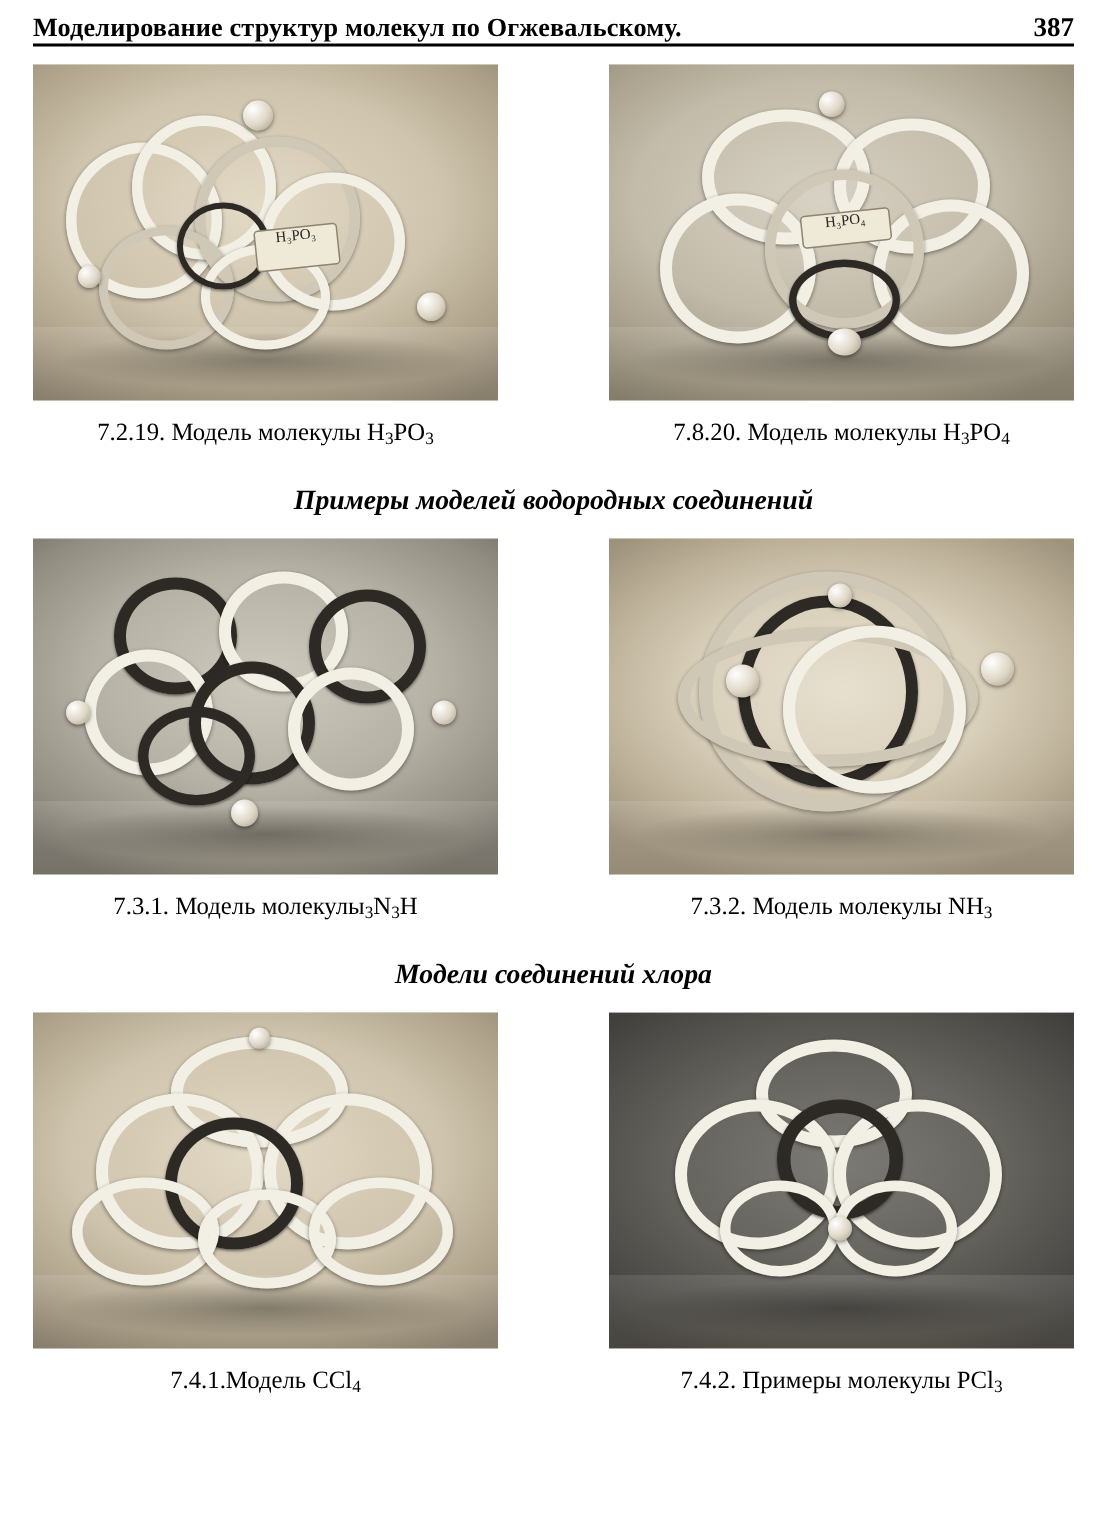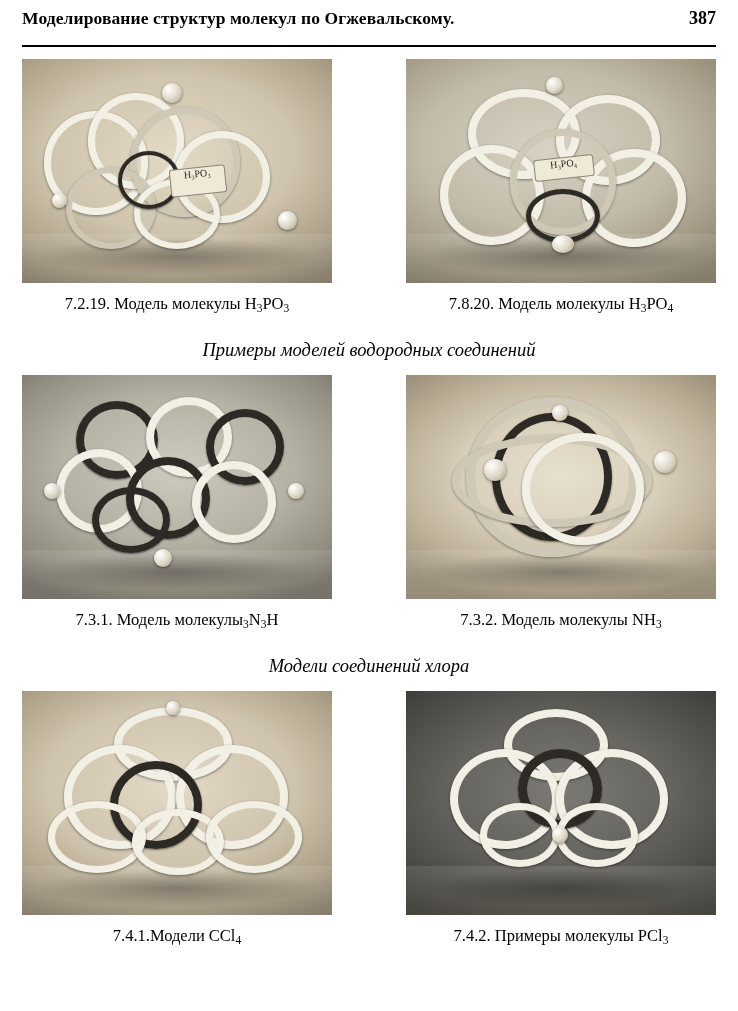--- a/index.html
+++ b/index.html
@@ -17,21 +17,21 @@
   .page {
     position: relative;
     width: 738px;
     height: 1011px;
     box-sizing: border-box;
   }
   
   .header {
     position: relative;
     margin: 8px 22px 0 22px;
-    padding-bottom: 16px;
+    padding-bottom: 0;
     border-bottom: 2px solid #000;
     display: flex;
     align-items: baseline;
     justify-content: space-between;
   }
   .header-title {
     font-size: 17.5px;
     font-weight: bold;
     letter-spacing: 0.1px;
     white-space: nowrap;
@@ -68,21 +68,21 @@
   }
   .fig-caption sub {
     font-size: 11.5px;
     vertical-align: baseline;
     position: relative;
     bottom: -3px;
   }
   .section-heading {
     text-align: center;
     font-style: italic;
-    font-weight: normal;
+    font-weight: bold;
     font-size: 18.5px;
     margin: 26px 0 14px 0;
   }
   .row-gap-top { margin-top: 12px; }
 
   
   .photo {
     position: absolute;
     inset: 0;
   }
@@ -265,21 +265,21 @@
           <div class="ring ring-light" style="left:92px; top:16px; width:118px; height:74px; border-width:8px;"></div>
           <div class="ring ring-light" style="left:42px; top:54px; width:112px; height:104px; border-width:8px;"></div>
           <div class="ring ring-light" style="left:154px; top:54px; width:112px; height:104px; border-width:8px;"></div>
           <div class="ring ring-dark" style="left:88px; top:70px; width:92px; height:88px; border-width:8px;"></div>
           <div class="ring ring-light" style="left:26px; top:110px; width:98px; height:72px; border-width:7px;"></div>
           <div class="ring ring-light" style="left:110px; top:118px; width:92px; height:66px; border-width:7px;"></div>
           <div class="ring ring-light" style="left:184px; top:110px; width:96px; height:72px; border-width:7px;"></div>
           <div class="ball" style="left:144px; top:10px; width:14px; height:14px;"></div>
         </div>
         <div class="fig-caption">
-          <span>7.4.1.Модели CCl</span><sub>4</sub>
+          <span>7.4.1.Модель CCl</span><sub>4</sub>
         </div>
       </div>
 
       <div class="fig">
         <div class="fig-image">
           <div class="photo ph-dark"></div>
           <div class="ph-table"></div>
           <div class="ph-base-shadow"></div>
           <div class="ring ring-light" style="left:98px; top:18px; width:104px; height:72px; border-width:8px;"></div>
           <div class="ring ring-light" style="left:44px; top:58px; width:110px; height:100px; border-width:8px;"></div>

